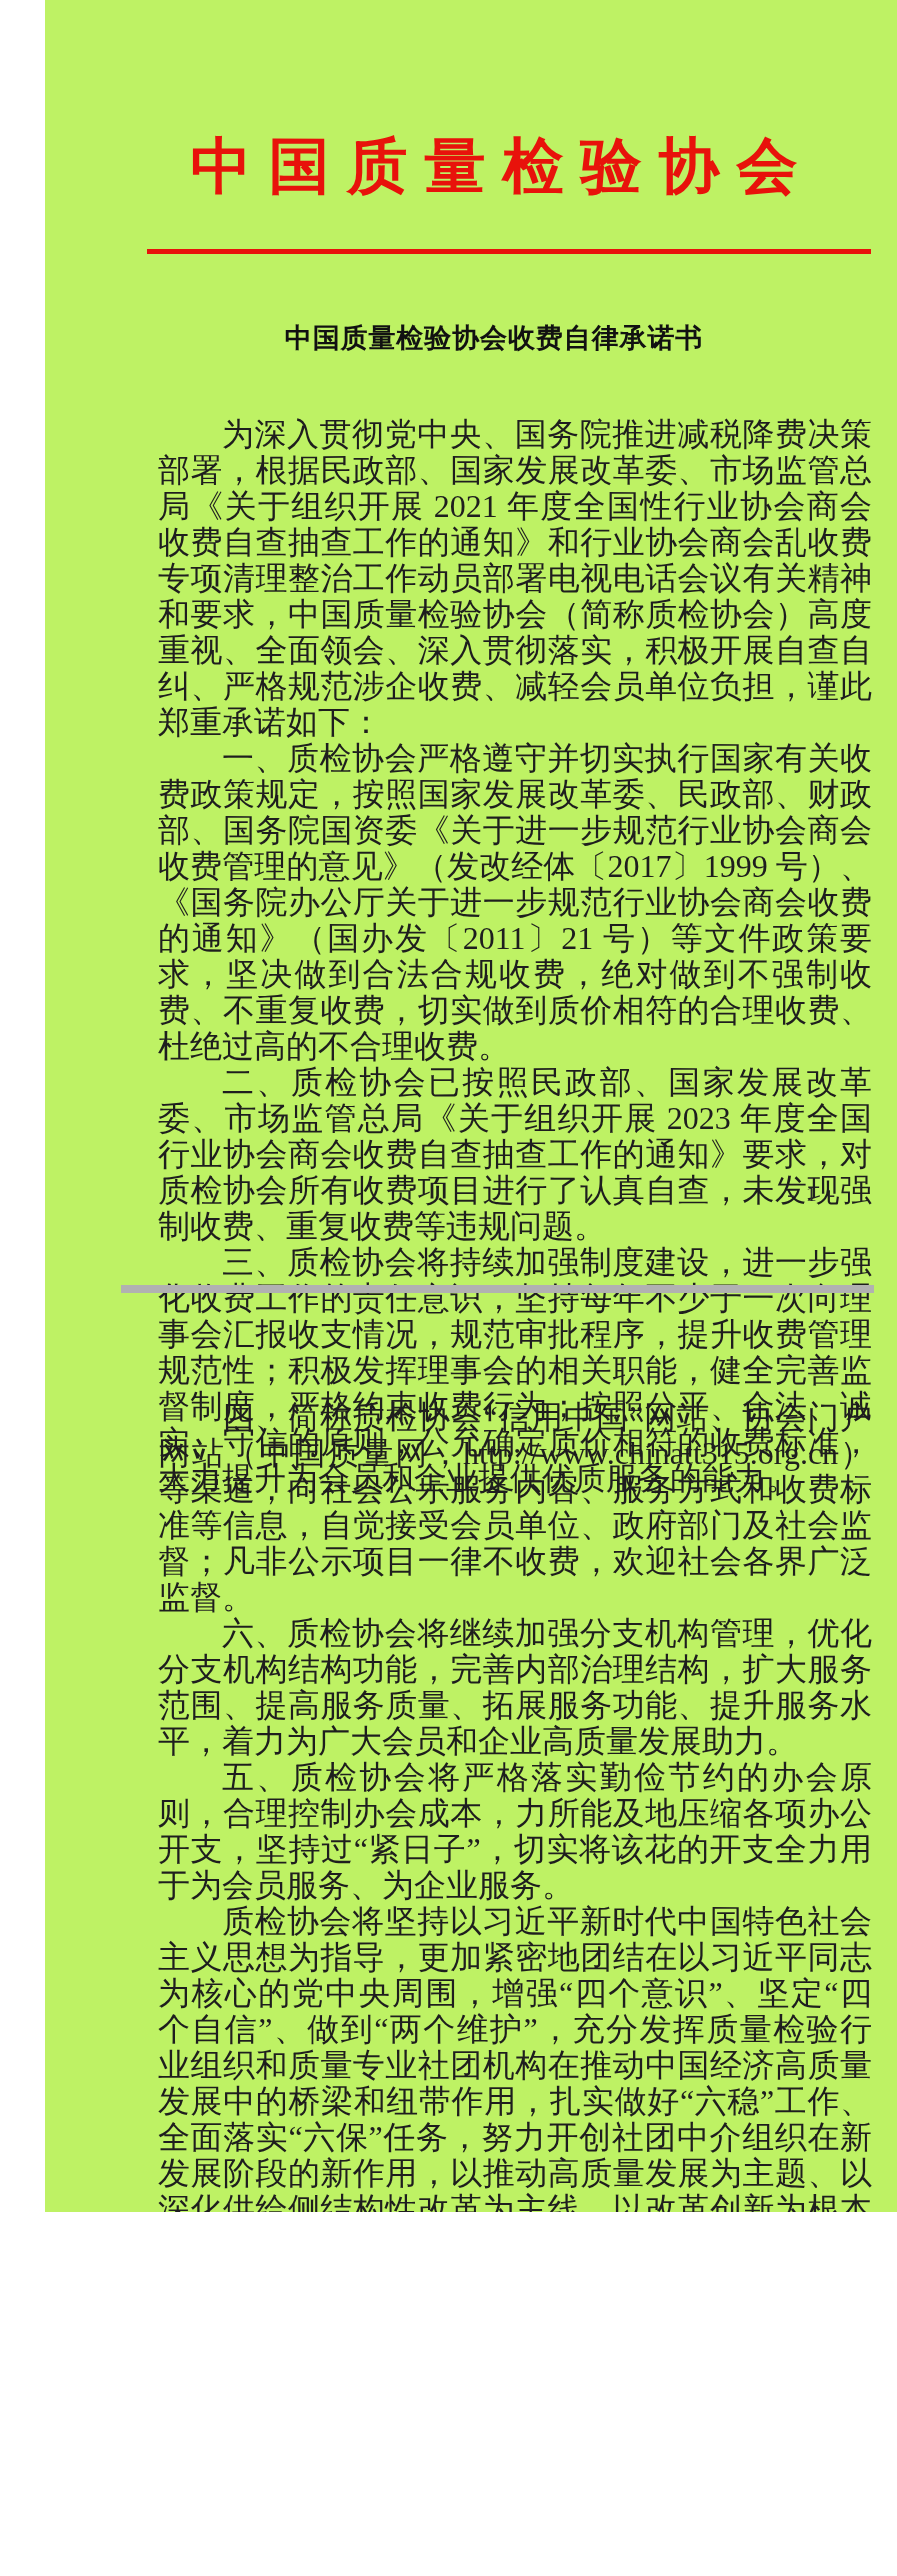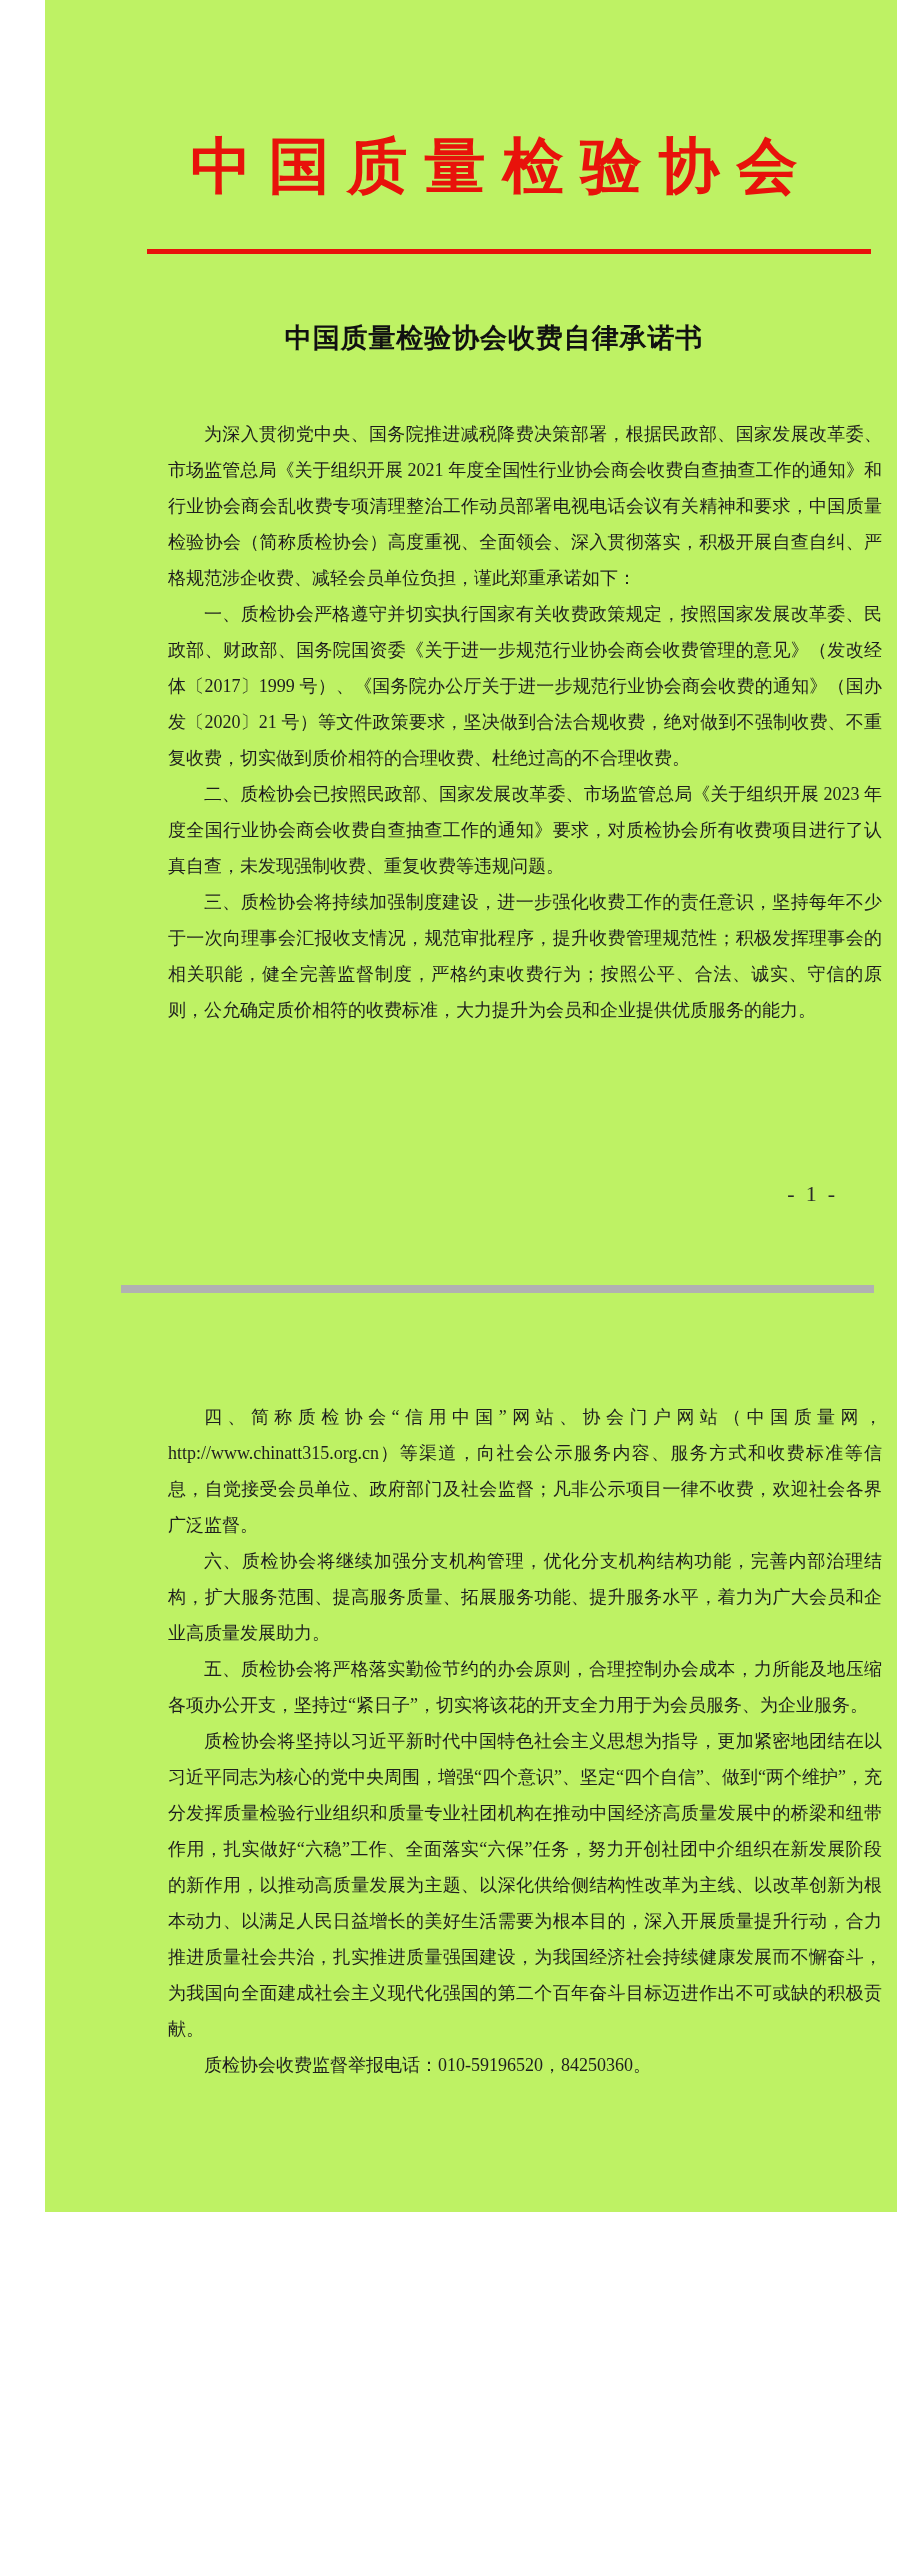--- a/index.html
+++ b/index.html
@@ -27,22 +27,22 @@
   }
   
   .doc-title{
     position:absolute;top:320px;left:0;right:0;
     text-align:center;
     font-size:27px;font-weight:700;color:#111;
     letter-spacing:0.9px;
   }
   
   .body{
-    position:absolute;left:123px;width:714px;
-    font-size:18px;line-height:36px;
+    position:absolute;left:113px;width:714px;
+    font-size:32px;line-height:36px;
     text-align:justify;
     overflow-wrap:break-word;
     color:#1e1e1e;
   }
   .body p{margin:0;text-indent:2em;}
   .body-page1{top:416px;}
   .body-page2{top:1399px;}
   
   .pager{
     position:absolute;
@@ -82,21 +82,21 @@
 
 <div class="canvas">
 
   <div class="org-title">中国质量检验协会</div>
   <div class="red-rule"></div>
 
   <div class="doc-title">中国质量检验协会收费自律承诺书</div>
 
   <div class="body body-page1">
       <p>为深入贯彻党中央、国务院推进减税降费决策部署，根据民政部、国家发展改革委、市场监管总局《关于组织开展 2021 年度全国性行业协会商会收费自查抽查工作的通知》和行业协会商会乱收费专项清理整治工作动员部署电视电话会议有关精神和要求，中国质量检验协会（简称质检协会）高度重视、全面领会、深入贯彻落实，积极开展自查自纠、严格规范涉企收费、减轻会员单位负担，谨此郑重承诺如下：</p>
-      <p>一、质检协会严格遵守并切实执行国家有关收费政策规定，按照国家发展改革委、民政部、财政部、国务院国资委《关于进一步规范行业协会商会收费管理的意见》（发改经体〔2017〕1999 号）、《国务院办公厅关于进一步规范行业协会商会收费的通知》（国办发〔2020〕21 号）等文件政策要求，坚决做到合法合规收费，绝对做到不强制收费、不重复收费，切实做到质价相符的合理收费、杜绝过高的不合理收费。</p>
+      <p>一、质检协会严格遵守并切实执行国家有关收费政策规定，按照国家发展改革委、民政部、财政部、国务院国资委《关于进一步规范行业协会商会收费管理的意见》（发改经体〔2017〕1999 号）、《国务院办公厅关于进一步规范行业协会商会收费的通知》（国办发〔2011〕21 号）等文件政策要求，坚决做到合法合规收费，绝对做到不强制收费、不重复收费，切实做到质价相符的合理收费、杜绝过高的不合理收费。</p>
       <p>二、质检协会已按照民政部、国家发展改革委、市场监管总局《关于组织开展 2023 年度全国行业协会商会收费自查抽查工作的通知》要求，对质检协会所有收费项目进行了认真自查，未发现强制收费、重复收费等违规问题。</p>
       <p>三、质检协会将持续加强制度建设，进一步强化收费工作的责任意识，坚持每年不少于一次向理事会汇报收支情况，规范审批程序，提升收费管理规范性；积极发挥理事会的相关职能，健全完善监督制度，严格约束收费行为；按照公平、合法、诚实、守信的原则，公允确定质价相符的收费标准，大力提升为会员和企业提供优质服务的能力。</p>
     </div>
 
   <div class="pager pager-1">- 1 -</div>
 
   <div class="page-divider"></div>
 
   <div class="body body-page2">
       <p>四、简称质检协会“信用中国”网站、协会门户网站（中国质量网，http://www.chinatt315.org.cn）等渠道，向社会公示服务内容、服务方式和收费标准等信息，自觉接受会员单位、政府部门及社会监督；凡非公示项目一律不收费，欢迎社会各界广泛监督。</p>

